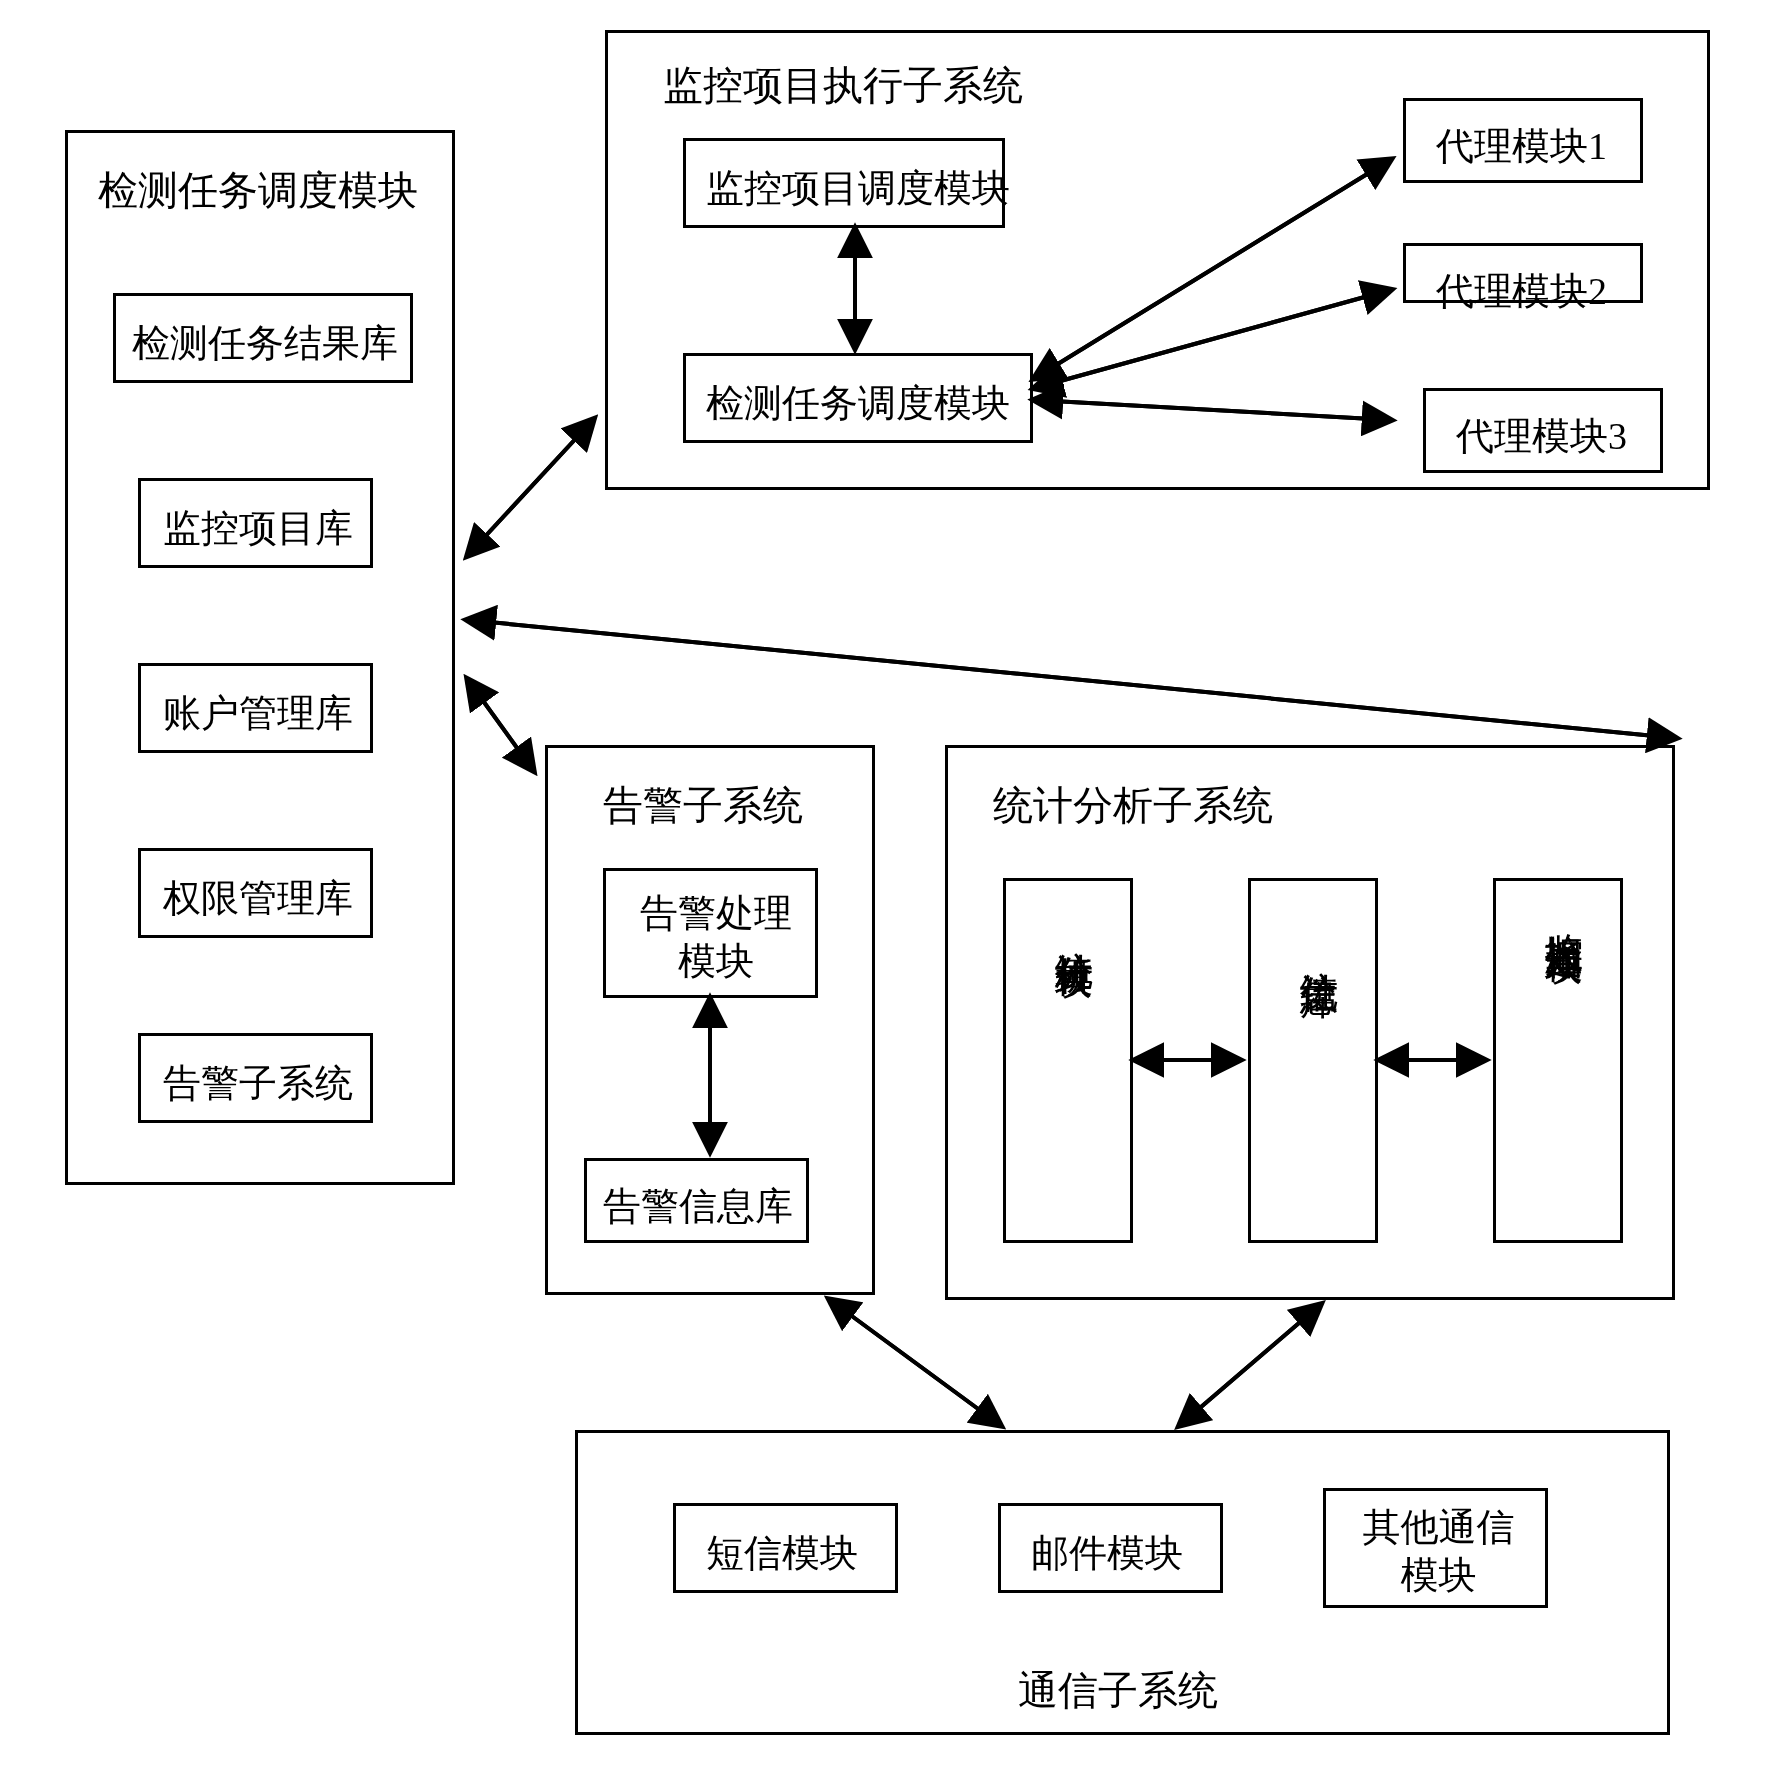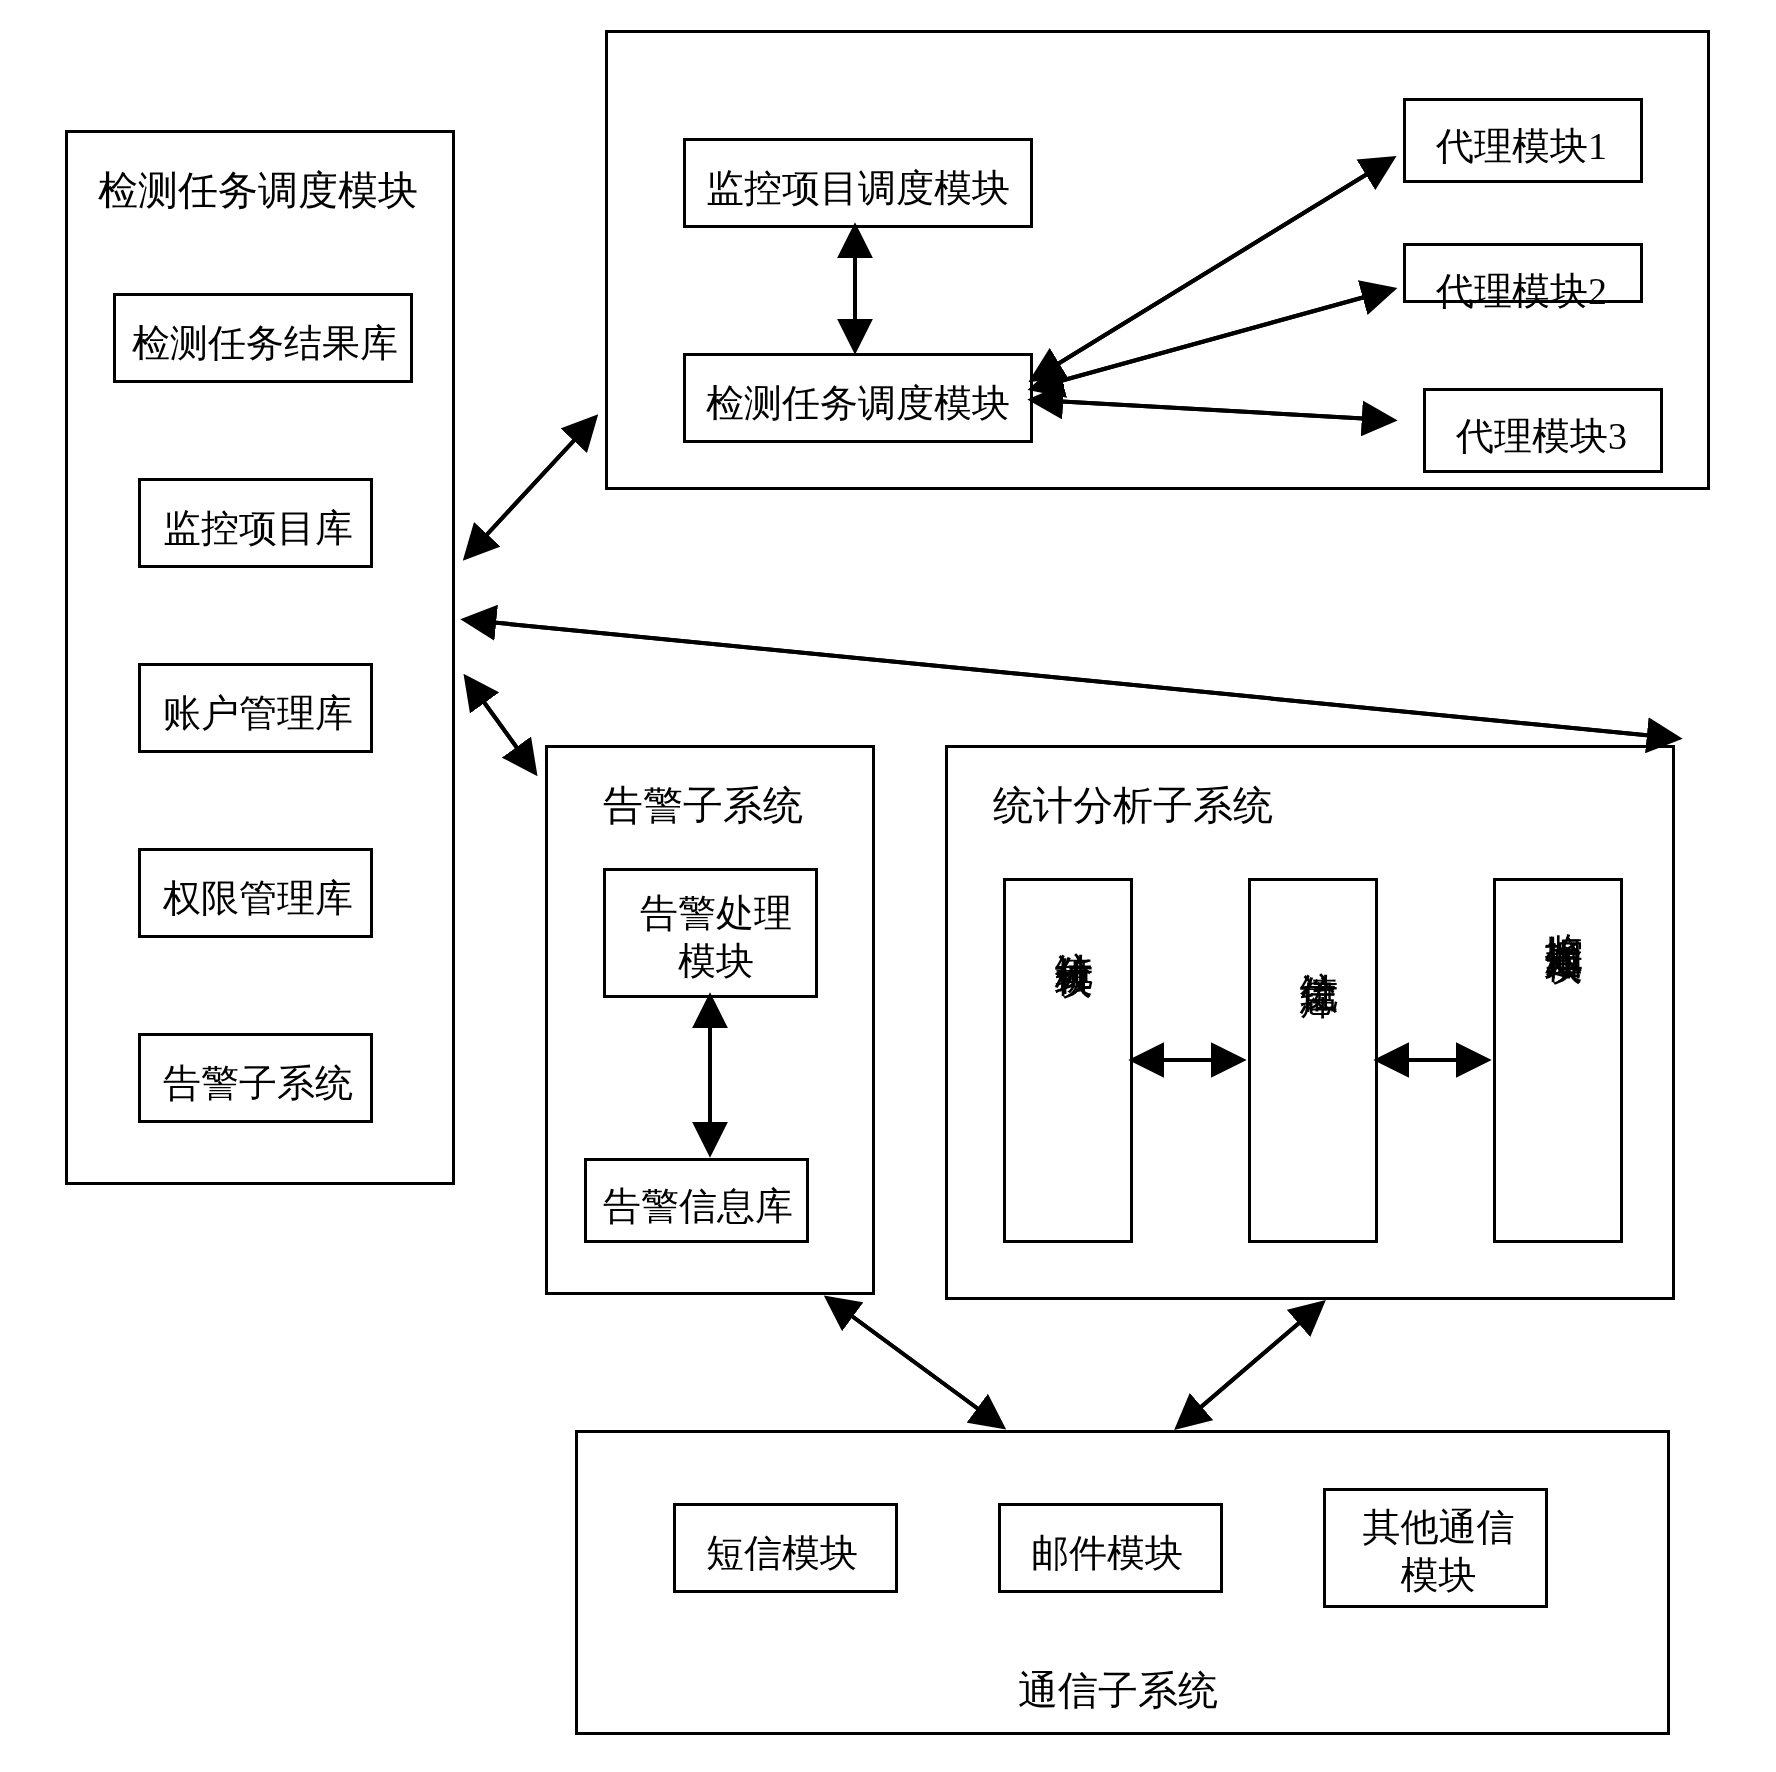--- a/index.html
+++ b/index.html
@@ -60,22 +60,23 @@
     </div>
     <div class="box" style="left:70px; top:715px; width:235px; height:90px;">
       <div class="label fs-mod" style="left:22px; top:22px;">权限管理库</div>
     </div>
     <div class="box" style="left:70px; top:900px; width:235px; height:90px;">
       <div class="label fs-mod" style="left:22px; top:22px;">告警子系统</div>
     </div>
   </div>
 
   <div class="box" style="left:605px; top:30px; width:1105px; height:460px;">
+    <div class="label fs-title" style="left:55px; top:25px;">监控项目执行子系统</div>
 
-    <div class="box" style="left:75px; top:105px; width:350px; height:90px;">
+    <div class="box" style="left:75px; top:105px; width:322px; height:90px;">
       <div class="label fs-mod" style="left:20px; top:22px;">监控项目调度模块</div>
     </div>
     <div class="box" style="left:75px; top:320px; width:350px; height:90px;">
       <div class="label fs-mod" style="left:20px; top:22px;">检测任务调度模块</div>
     </div>
 
     <div class="box" style="left:795px; top:65px; width:240px; height:85px;">
       <div class="label fs-mod" style="left:30px; top:20px;">代理模块1</div>
     </div>
     <div class="box" style="left:795px; top:210px; width:240px; height:60px;">

